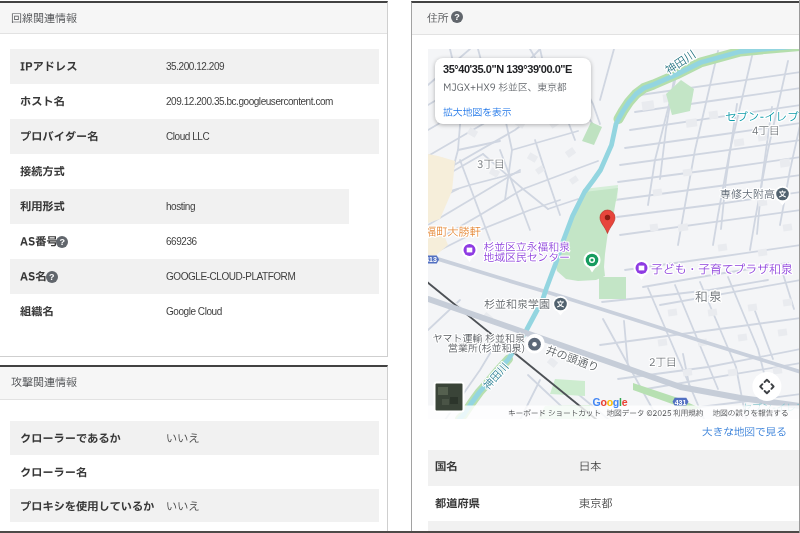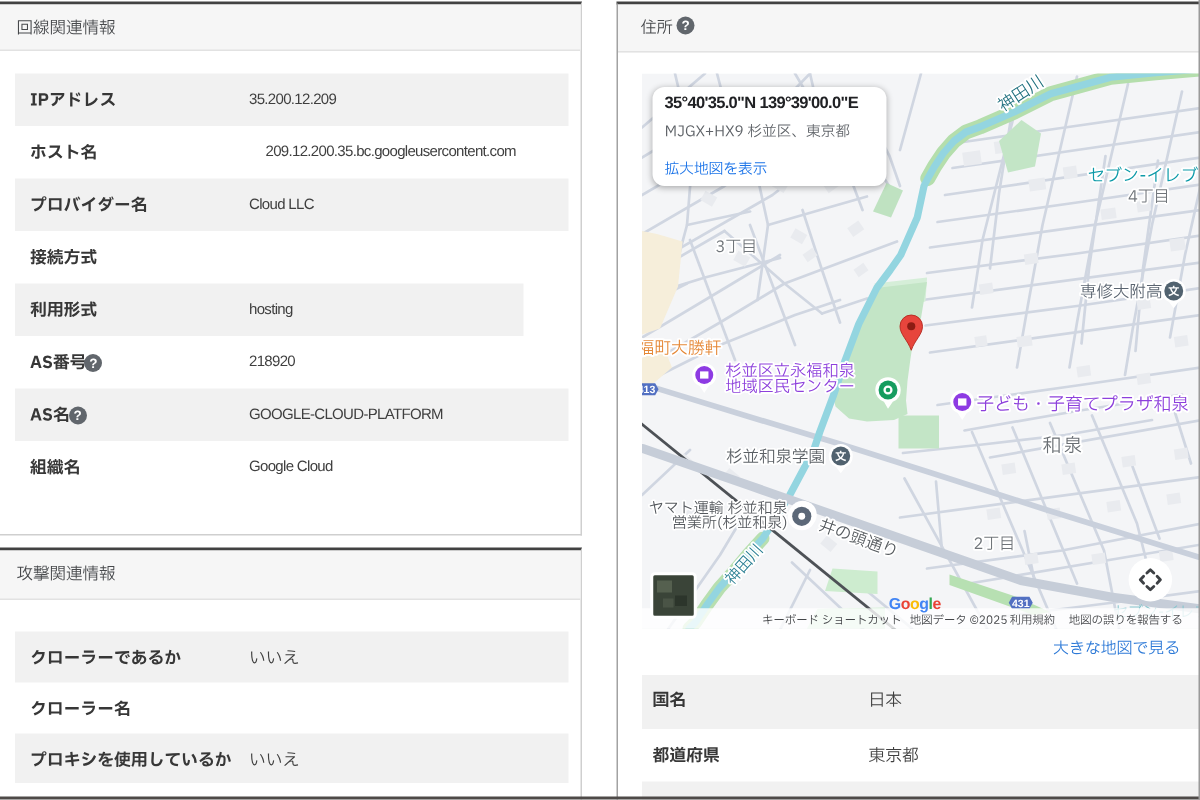--- a/index.html
+++ b/index.html
@@ -13,32 +13,32 @@
 .q{position:absolute;width:12px;height:12px;border-radius:50%;background:#61666c;color:#fff;font-size:9px;font-weight:bold;text-align:center;line-height:12px;font-family:"Liberation Sans",sans-serif}
 </style></head><body>
 <div id="pg">
 
 <div class="card" style="left:-1px;top:1px;width:389px;height:356px;border-left:1px solid #8a8a8a">
 <div class="chead" style="height:31px"></div>
 <div class="row g" style="left:10px;top:45.5px;width:369px;height:35px">
 <div class="val" style="left:156px;top:0;line-height:35px">35.200.12.209</div>
 </div>
 <div class="row" style="left:10px;top:80.5px;width:369px;height:35px">
-<div class="val" style="left:167px;top:0;line-height:35px">209.12.200.35.bc.googleusercontent.com</div>
+<div class="val" style="left:156px;top:0;line-height:35px">209.12.200.35.bc.googleusercontent.com</div>
 </div>
 <div class="row g" style="left:10px;top:115.5px;width:369px;height:35px">
 <div class="val" style="left:156px;top:0;line-height:35px">Cloud LLC</div>
 </div>
 <div class="row" style="left:10px;top:150.5px;width:369px;height:35px">
 </div>
 <div class="row g" style="left:10px;top:185.5px;width:339px;height:35px">
 <div class="val" style="left:156px;top:0;line-height:35px">hosting</div>
 </div>
 <div class="row" style="left:10px;top:220.5px;width:369px;height:35px">
-<div class="val" style="left:156px;top:0;line-height:35px">218920</div>
+<div class="val" style="left:156px;top:0;line-height:35px">669236</div>
 </div>
 <div class="row g" style="left:10px;top:255.5px;width:369px;height:35px">
 <div class="val" style="left:156px;top:0;line-height:35px">GOOGLE-CLOUD-PLATFORM</div>
 </div>
 <div class="row" style="left:10px;top:290.5px;width:369px;height:35px">
 <div class="val" style="left:156px;top:0;line-height:35px">Google Cloud</div>
 </div>
 </div>
 <div class="card" style="left:-1px;top:365px;width:389px;height:200px;border-left:1px solid #8a8a8a">
 <div class="chead" style="height:33px"></div>

